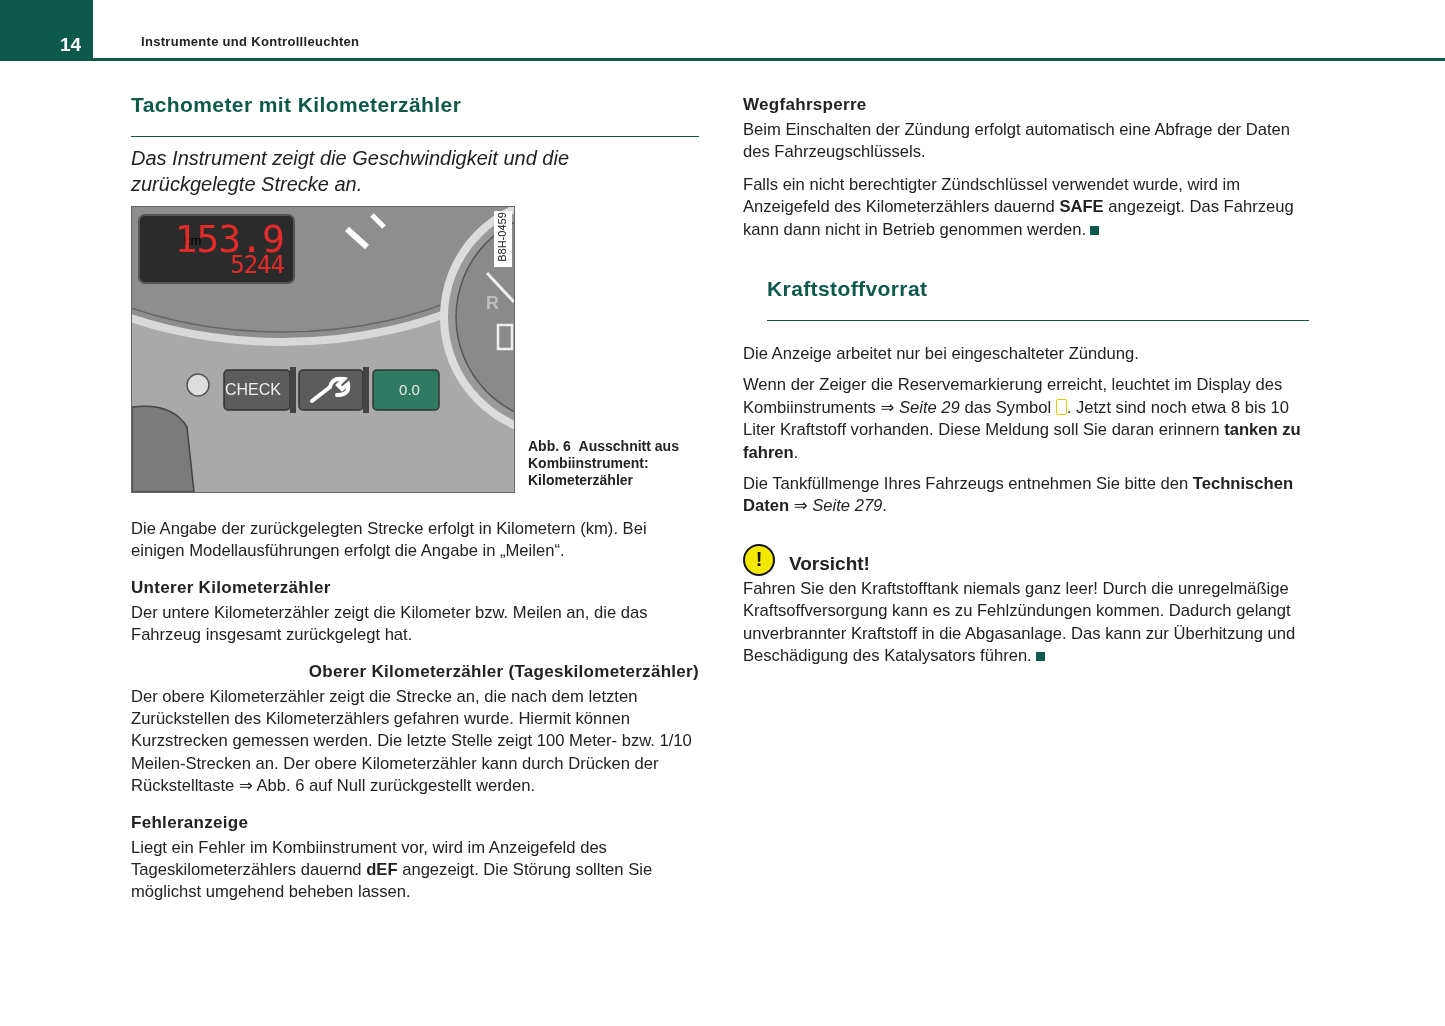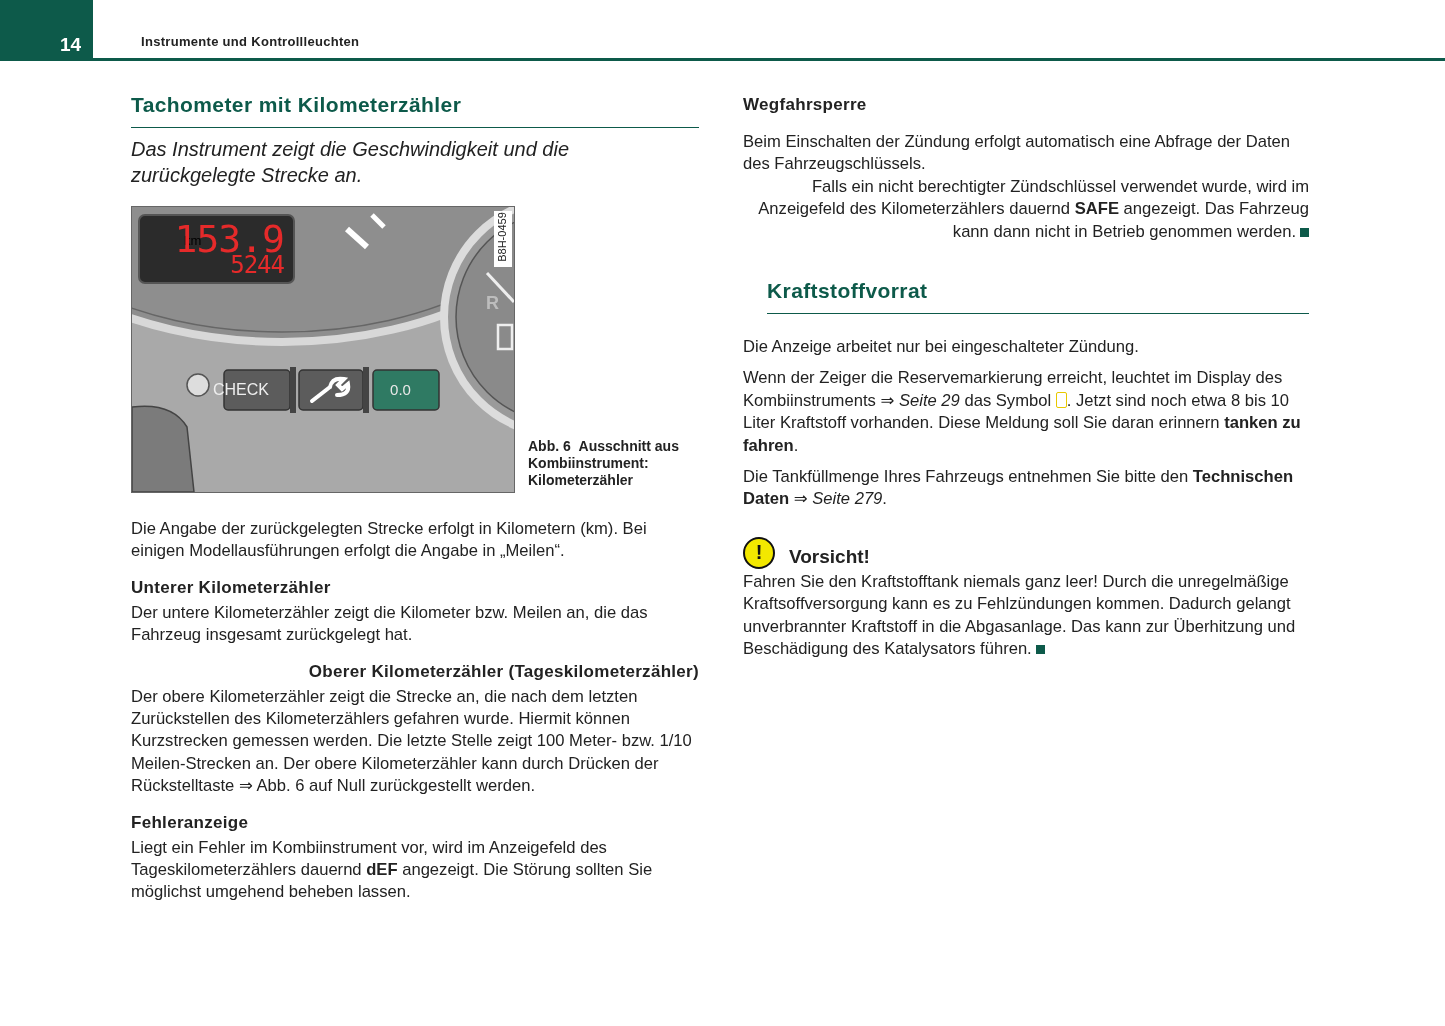--- a/index.html
+++ b/index.html
@@ -5,21 +5,21 @@
   html, body { margin:0; padding:0; }
   body { width:1445px; height:1026px; background:#ffffff; position:relative; overflow:hidden;
          font-family:"Liberation Sans", sans-serif; color:#1a1a1a; }
   .hdr-block { position:absolute; left:0; top:0; width:93px; height:61px; background:#0d5a4a; }
   .hdr-num { position:absolute; left:60px; top:34px; color:#fff; font-weight:bold; font-size:19px; }
   .hdr-title { position:absolute; left:141px; top:34px; font-size:13px; font-weight:bold; color:#222; letter-spacing:0.3px; }
   .hdr-rule { position:absolute; left:93px; top:58px; width:1352px; height:3px; background:#0d5a4a; }
   .col { position:absolute; }
   .left { left:131px; width:568px; }
   .right { left:743px; width:566px; }
-  .sec-title { font-size:21px; font-weight:bold; color:#0d5a4a; border-bottom:1.5px solid #0d5a4a; padding-bottom:10px; letter-spacing:0.4px; }
+  .sec-title { font-size:21px; font-weight:bold; color:#0d5a4a; border-bottom:1.5px solid #0d5a4a; padding-bottom:19px; letter-spacing:0.4px; }
   .intro { font-size:20px; font-style:italic; line-height:26px; margin-top:8px; color:#222; }
   .p { font-size:16.6px; line-height:22.4px; color:#222; }
   .h3 { font-size:17px; font-weight:bold; color:#222; letter-spacing:0.3px; }
   .figure { position:absolute; left:131px; top:206px; width:382px; height:285px; background:#a8a8a8; border:1px solid #666; overflow:hidden; }
   .caption { position:absolute; left:528px; top:438px; width:175px; font-size:14px; font-weight:bold; line-height:17px; color:#222; }
   .endmark { display:inline-block; width:9px; height:9px; background:#0d5a4a; margin-left:4px; vertical-align:middle; }
   .warn-icon { display:inline-flex; align-items:center; justify-content:center; width:28px; height:28px; border-radius:50%;
                background:#f3e800; border:2.5px solid #111; font-weight:bold; font-size:20px; color:#111; box-sizing:border-box; }
   .fuel-sym { display:inline-block; width:11px; height:16px; border:1.5px solid #e8c800; border-radius:2px; vertical-align:-2px; box-sizing:border-box; }
 </style>
@@ -54,22 +54,22 @@
     <rect x="92" y="163" width="66" height="40" rx="4" fill="#5c5c5c" stroke="#333" stroke-width="1.5"></rect>
     <rect x="158" y="160" width="6" height="46" fill="#444"></rect>
     <rect x="167" y="163" width="64" height="40" rx="4" fill="#5c5c5c" stroke="#333" stroke-width="1.5"></rect>
     <path d="M180 194 L198 180 M198 180 Q200 170 212 172 L206 178 L210 182 L216 177 Q218 188 205 188" fill="none" stroke="#fff" stroke-width="4" stroke-linecap="round"></path>
     <rect x="231" y="160" width="6" height="46" fill="#444"></rect>
     <rect x="241" y="163" width="66" height="40" rx="4" fill="#2f7a63" stroke="#333" stroke-width="1.5"></rect>
   </svg>
   <div style="position:absolute;left:20px;top:26px;color:#000000;font-size:13px;font-weight:normal;margin-left:32px;">km</div>
   <div style="position:absolute;right:230px;top:10px;color:#e52a2a;font-size:38px;font-family:'DejaVu Sans Mono', monospace;letter-spacing:-1px;">153.9</div>
   <div style="position:absolute;right:230px;top:44px;color:#e52a2a;font-size:24px;font-family:'DejaVu Sans Mono', monospace;letter-spacing:-1px;">5244</div>
-  <div style="position:absolute;left:76px;top:174px;width:66px;text-align:center;color:#eee;font-size:16px;">CHECK</div>
-  <div style="position:absolute;left:234px;top:174px;width:69px;text-align:center;color:#e8e8e8;font-size:15px;">0.0</div>
+  <div style="position:absolute;left:88px;top:174px;width:66px;text-align:center;color:#eee;font-size:16px;">CHECK</div>
+  <div style="position:absolute;left:243px;top:174px;width:69px;text-align:center;color:#e8e8e8;font-size:15px;">0.0</div>
   <div style="position:absolute;left:362px;top:4px;width:18px;height:56px;background:#fff;">
     <div style="position:absolute;left:-20px;top:20px;transform:rotate(-90deg);font-size:11px;color:#222;width:56px;text-align:center;">B8H-0459</div>
   </div>
 </div>
 
 <div class="caption">
   <span>Abb. 6</span>&nbsp;&nbsp;<span>Ausschnitt aus Kombiinstrument: Kilometerzähler</span>
 </div>
 
 <div class="col left" style="top:518px;">
@@ -77,22 +77,22 @@
   <div class="h3" style="margin-top:15px;">Unterer Kilometerzähler</div>
   <div class="p" style="margin-top:4px;">Der untere Kilometerzähler zeigt die Kilometer bzw. Meilen an, die das Fahrzeug insgesamt zurückgelegt hat.</div>
   <div class="h3" style="margin-top:15px;text-align:right;">Oberer Kilometerzähler (Tageskilometerzähler)</div>
   <div class="p" style="margin-top:4px;">Der obere Kilometerzähler zeigt die Strecke an, die nach dem letzten Zurückstellen des Kilometerzählers gefahren wurde. Hiermit können Kurzstrecken gemessen werden. Die letzte Stelle zeigt 100 Meter- bzw. 1/10 Meilen-Strecken an. Der obere Kilometerzähler kann durch Drücken der Rückstelltaste ⇒ Abb. 6 auf Null zurückgestellt werden.</div>
   <div class="h3" style="margin-top:15px;">Fehleranzeige</div>
   <div class="p" style="margin-top:4px;"><span>Liegt ein Fehler im Kombiinstrument vor, wird im Anzeigefeld des Tageskilometerzählers dauernd </span><b>dEF</b><span> angezeigt. Die Störung sollten Sie möglichst umgehend beheben lassen.</span></div>
 </div>
 
 <div class="col right" style="top:95px;">
   <div class="h3">Wegfahrsperre</div>
-  <div class="p" style="margin-top:16px;">Beim Einschalten der Zündung erfolgt automatisch eine Abfrage der Daten des Fahrzeugschlüssels.</div>
-  <div class="p" style="margin-top:0;text-align:right;"><span>Falls ein nicht berechtigter Zündschlüssel verwendet wurde, wird im Anzeigefeld des Kilometerzählers dauernd </span><b>SAFE</b><span> angezeigt. Das Fahrzeug kann dann nicht in Betrieb genommen werden.</span><span class="endmark"></span></div>
+  <div class="p" style="margin-top:4px;">Beim Einschalten der Zündung erfolgt automatisch eine Abfrage der Daten des Fahrzeugschlüssels.</div>
+  <div class="p" style="margin-top:10px;"><span>Falls ein nicht berechtigter Zündschlüssel verwendet wurde, wird im Anzeigefeld des Kilometerzählers dauernd </span><b>SAFE</b><span> angezeigt. Das Fahrzeug kann dann nicht in Betrieb genommen werden.</span><span class="endmark"></span></div>
 
   <div class="sec-title" style="margin-top:36px;margin-left:24px;">Kraftstoffvorrat</div>
   <div class="p" style="margin-top:22px;">Die Anzeige arbeitet nur bei eingeschalteter Zündung.</div>
   <div class="p" style="margin-top:9px;"><span>Wenn der Zeiger die Reservemarkierung erreicht, leuchtet im Display des Kombiinstruments ⇒ </span><i>Seite 29</i><span> das Symbol </span><span class="fuel-sym"></span><span>. Jetzt sind noch etwa 8 bis 10 Liter Kraftstoff vorhanden. Diese Meldung soll Sie daran erinnern </span><b>tanken zu fahren</b><span>.</span></div>
   <div class="p" style="margin-top:9px;"><span>Die Tankfüllmenge Ihres Fahrzeugs entnehmen Sie bitte den </span><b>Technischen Daten</b><span> ⇒ </span><i>Seite 279</i><span>.</span></div>
 
   <div style="margin-top:26px;display:flex;align-items:center;gap:14px;">
     <span class="warn-icon" style="width:32px;height:32px;">!</span>
     <span style="font-size:19px;font-weight:bold;color:#222;margin-top:8px;">Vorsicht!</span>
   </div>

